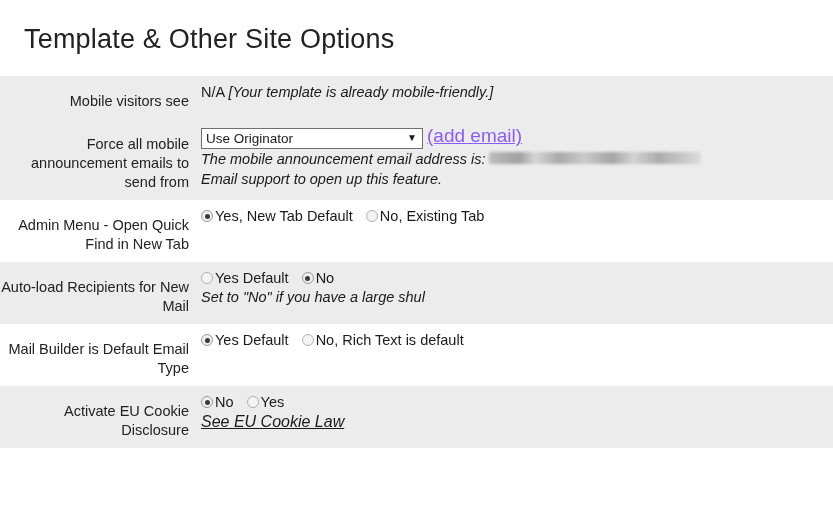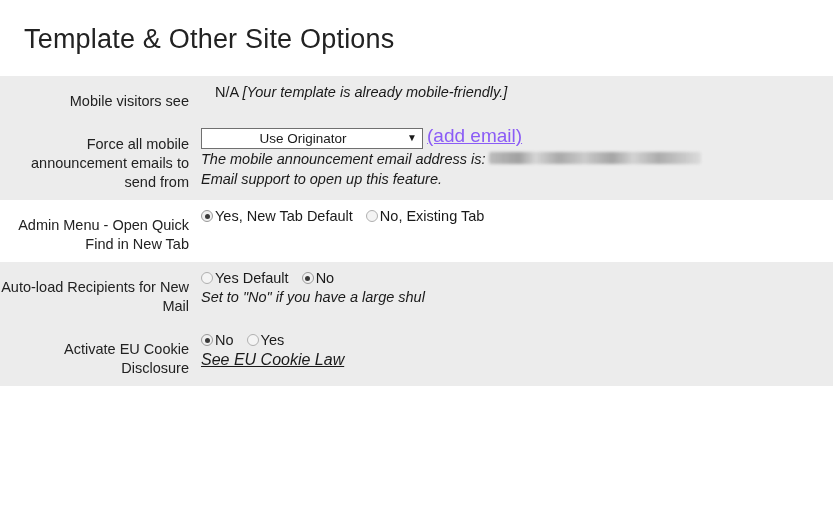--- a/index.html
+++ b/index.html
@@ -55,21 +55,21 @@
     color: #1a1a1a;
     box-sizing: border-box;
   }
   .note {
     font-style: italic;
     font-size: 14.5px;
     color: #1a1a1a;
   }
   .note-line { display: block; line-height: 20px; }
 
-  .na-text { font-style: normal; margin-left: 14px; }
+  .na-text { font-style: normal; }
 
   .txt-input {
     border: 1px solid #a6a6a6;
     background: #ffffff;
     height: 19px;
     font-family: "Liberation Sans", sans-serif;
     font-size: 13px;
     padding: 1px 3px;
     box-sizing: border-box;
     vertical-align: middle;
@@ -90,21 +90,20 @@
     vertical-align: middle;
     font-size: 13.5px;
     line-height: 19px;
     color: #1a1a1a;
   }
   .select-box .sel-text {
     display: block;
     padding: 0 22px 0 4px;
     white-space: nowrap;
     overflow: hidden;
-    text-align: center;
   }
   .select-box .sel-arrow {
     position: absolute;
     right: 5px;
     top: 4px;
     font-size: 10px;
     line-height: 10px;
     color: #1a1a1a;
   }
 
@@ -236,20 +235,31 @@
         <span class="radio-opt">
           <span class="radio"></span><span class="opt-label">Yes</span><span class="opt-default">Default</span>
         </span>
         <span class="radio-opt">
           <span class="radio checked"></span><span class="opt-label">No</span>
         </span>
         <span class="note stack-line">Set to "No" if you have a large shul</span>
       </td>
     </tr>
 
+    <tr class="form-row plain">
+      <td class="label-cell">Mail Builder is Default Email Type</td>
+      <td class="value-cell">
+        <span class="radio-opt">
+          <span class="radio checked"></span><span class="opt-label">Yes</span><span class="opt-default">Default</span>
+        </span>
+        <span class="radio-opt">
+          <span class="radio"></span><span class="opt-label">No, Rich Text is default</span>
+        </span>
+      </td>
+    </tr>
 
     <tr class="form-row shaded">
       <td class="label-cell">Activate EU Cookie Disclosure</td>
       <td class="value-cell">
         <span class="radio-opt">
           <span class="radio checked"></span><span class="opt-label">No</span>
         </span>
         <span class="radio-opt">
           <span class="radio"></span><span class="opt-label">Yes</span>
         </span>

